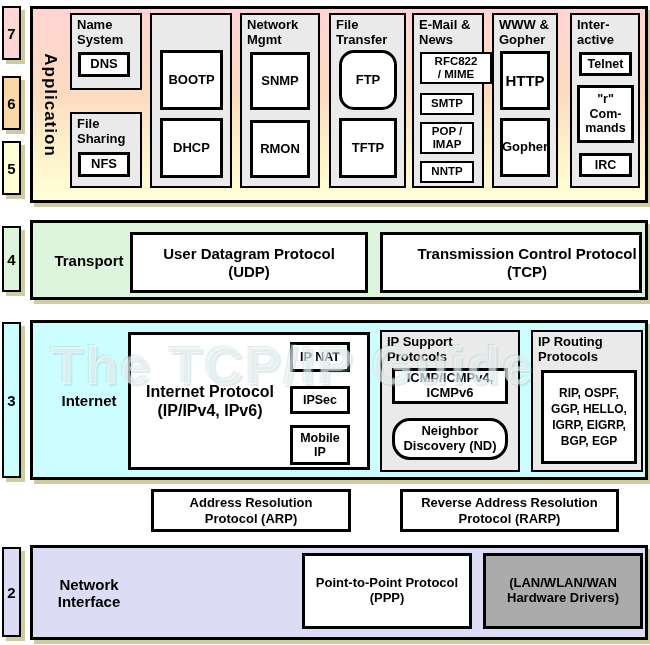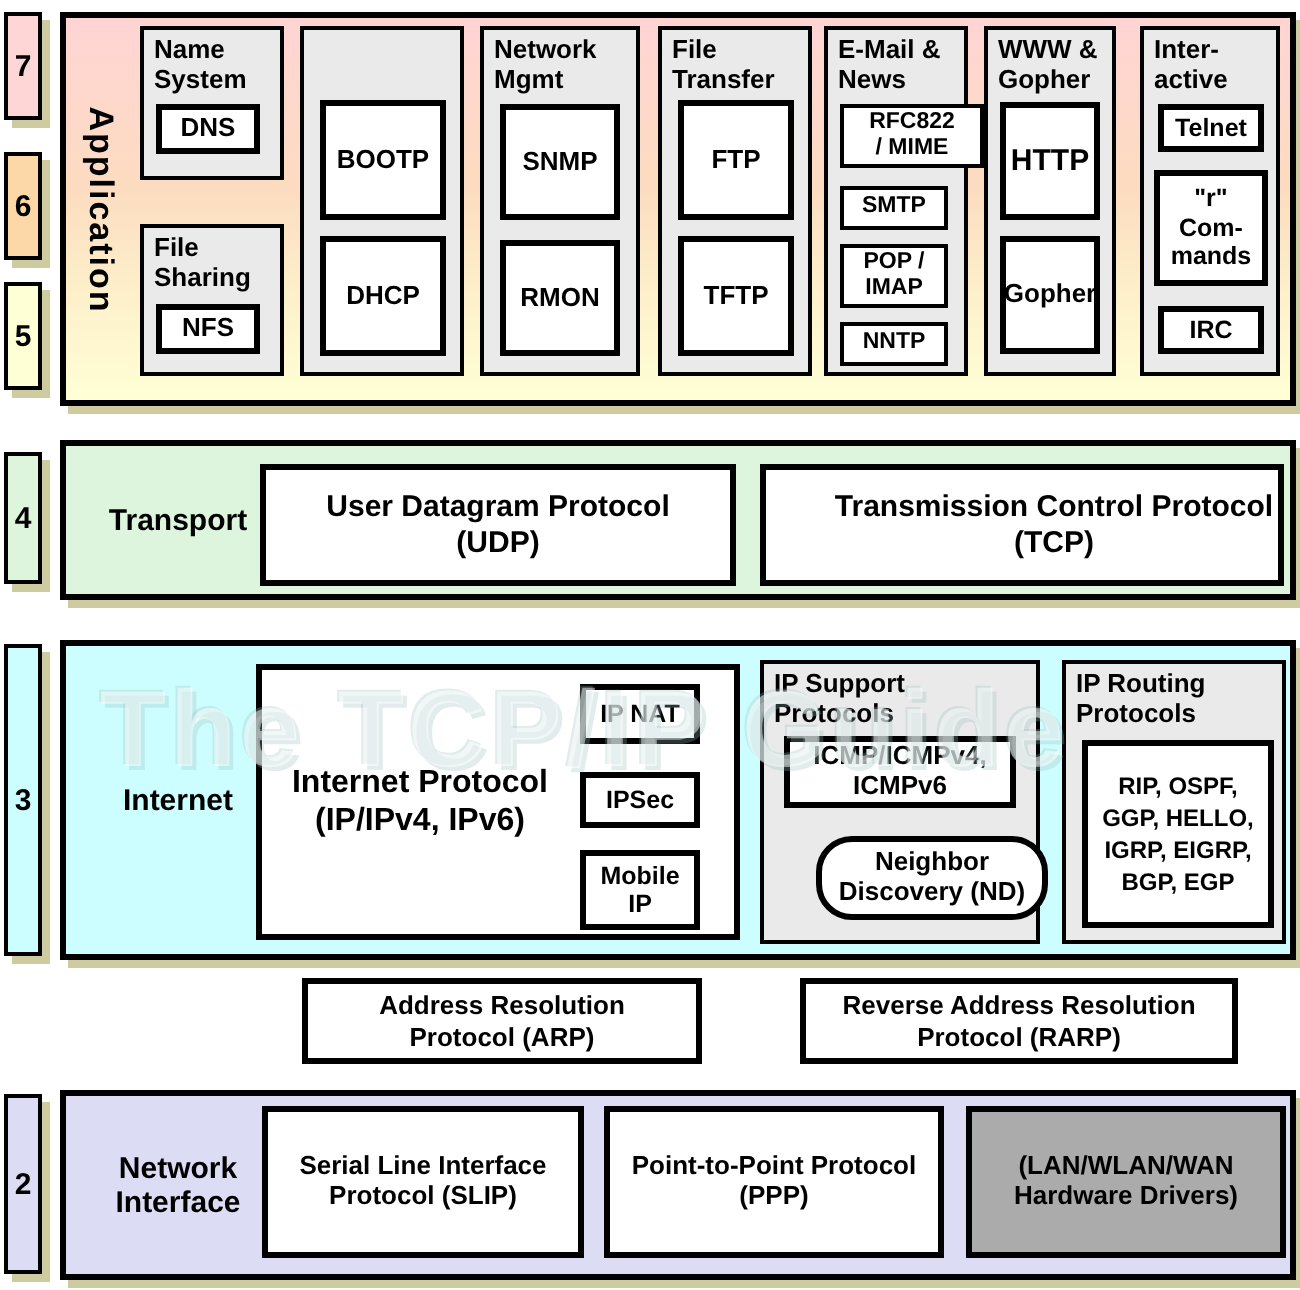--- a/index.html
+++ b/index.html
@@ -62,21 +62,21 @@
   .g-ftx    { left: 296px; top: 4px;   width: 77px; height: 175px; }
   .g-mail   { left: 379px; top: 4px;   width: 72px; height: 175px; }
   .g-www    { left: 459px; top: 4px;   width: 66px; height: 175px; }
   .g-inter  { left: 537px; top: 4px;   width: 70px; height: 175px; }
   .p-dns    { left: 6px; top: 37px;  width: 52px; height: 25px; }
   .p-nfs    { left: 6px; top: 38px;  width: 52px; height: 25px; }
   .p-bootp  { left: 8px; top: 35px;  width: 63px; height: 60px; }
   .p-dhcp   { left: 8px; top: 103px; width: 63px; height: 60px; }
   .p-snmp   { left: 8px; top: 37px;  width: 60px; height: 58px; }
   .p-rmon   { left: 8px; top: 105px; width: 60px; height: 58px; }
-  .p-ftp    { left: 8px; top: 35px;  width: 58px; height: 60px; }
+  .p-ftp    { left: 8px; top: 35px;  width: 58px; height: 60px; border-radius: 15px; }
   .p-tftp   { left: 8px; top: 103px; width: 58px; height: 60px; }
   .p-rfc    { left: 6px; top: 37px;  width: 72px; height: 32px; }
   .p-smtp   { left: 6px; top: 78px;  width: 54px; height: 22px; }
   .p-pop    { left: 6px; top: 107px; width: 54px; height: 32px; }
   .p-nntp   { left: 6px; top: 146px; width: 54px; height: 22px; }
   .p-http   { left: 6px; top: 36px;  width: 50px; height: 59px; font-size: 15px; }
   .p-gopher { left: 6px; top: 103px; width: 50px; height: 59px; }
   .p-telnet { left: 7px; top: 37px;  width: 53px; height: 24px; font-size: 12.5px; }
   .p-rcmd   { left: 5px; top: 70px;  width: 57px; height: 58px; font-size: 12.5px; }
   .p-irc    { left: 7px; top: 138px; width: 53px; height: 24px; font-size: 12.5px; }
@@ -88,21 +88,21 @@
     background: #fff; border: 3px solid #000; z-index: 1; }
   .iptext { position: absolute; left: 0; top: 0; width: 158px; height: 100%;
     display: flex; align-items: center; justify-content: center; text-align: center;
     white-space: pre-line; font-size: 16px; line-height: 1.2; }
   .p-ipnat  { left: 159px; top: 7px;  width: 60px; height: 30px; font-size: 12.5px; }
   .p-ipsec  { left: 159px; top: 51px; width: 60px; height: 28px; font-size: 12.5px; }
   .p-mobile { left: 159px; top: 90px; width: 60px; height: 40px; font-size: 12.5px; }
   .g-support { left: 347px; top: 7px; width: 140px; height: 142px; }
   .g-routing { left: 498px; top: 7px; width: 112px; height: 142px; }
   .p-icmp { left: 10px; top: 36px; width: 116px; height: 36px; }
-  .p-nd   { left: 26px; top: 86px; width: 116px; height: 42px; border-radius: 18px; }
+  .p-nd   { left: 10px; top: 86px; width: 116px; height: 42px; border-radius: 18px; }
   .p-rip  { left: 8px;  top: 38px; width: 96px;  height: 94px; font-size: 12px; line-height: 1.35; }
   
   .arpbox { position: absolute; background: #fff; border: 3px solid #000;
     display: flex; align-items: center; justify-content: center; text-align: center;
     white-space: pre-line; font-size: 13px; line-height: 1.2; }
   .p-arp  { left: 151px; top: 489px; width: 200px; height: 43px; }
   .p-rarp { left: 400px; top: 489px; width: 219px; height: 43px; }
   
   .p-slip { left: 98px;  top: 5px; width: 161px; height: 76px; }
   .p-ppp  { left: 269px; top: 5px; width: 170px; height: 76px; }
@@ -234,21 +234,19 @@
   <div class="watermark">The TCP/IP Guide</div>
 
   <div class="arpbox p-arp">Address Resolution
 Protocol (ARP)</div>
   <div class="arpbox p-rarp">Reverse Address Resolution
 Protocol (RARP)</div>
 
   <div class="band network">
     <div class="band-label">Network
 Interface</div>
-    <div class="pbox p-slip">Serial Line Interface
-Protocol (SLIP)</div>
     <div class="pbox p-ppp">Point-to-Point Protocol
 (PPP)</div>
     <div class="pbox gray p-hw">(LAN/WLAN/WAN
 Hardware Drivers)</div>
   </div>
 
 </div>
 
 </body></html>

